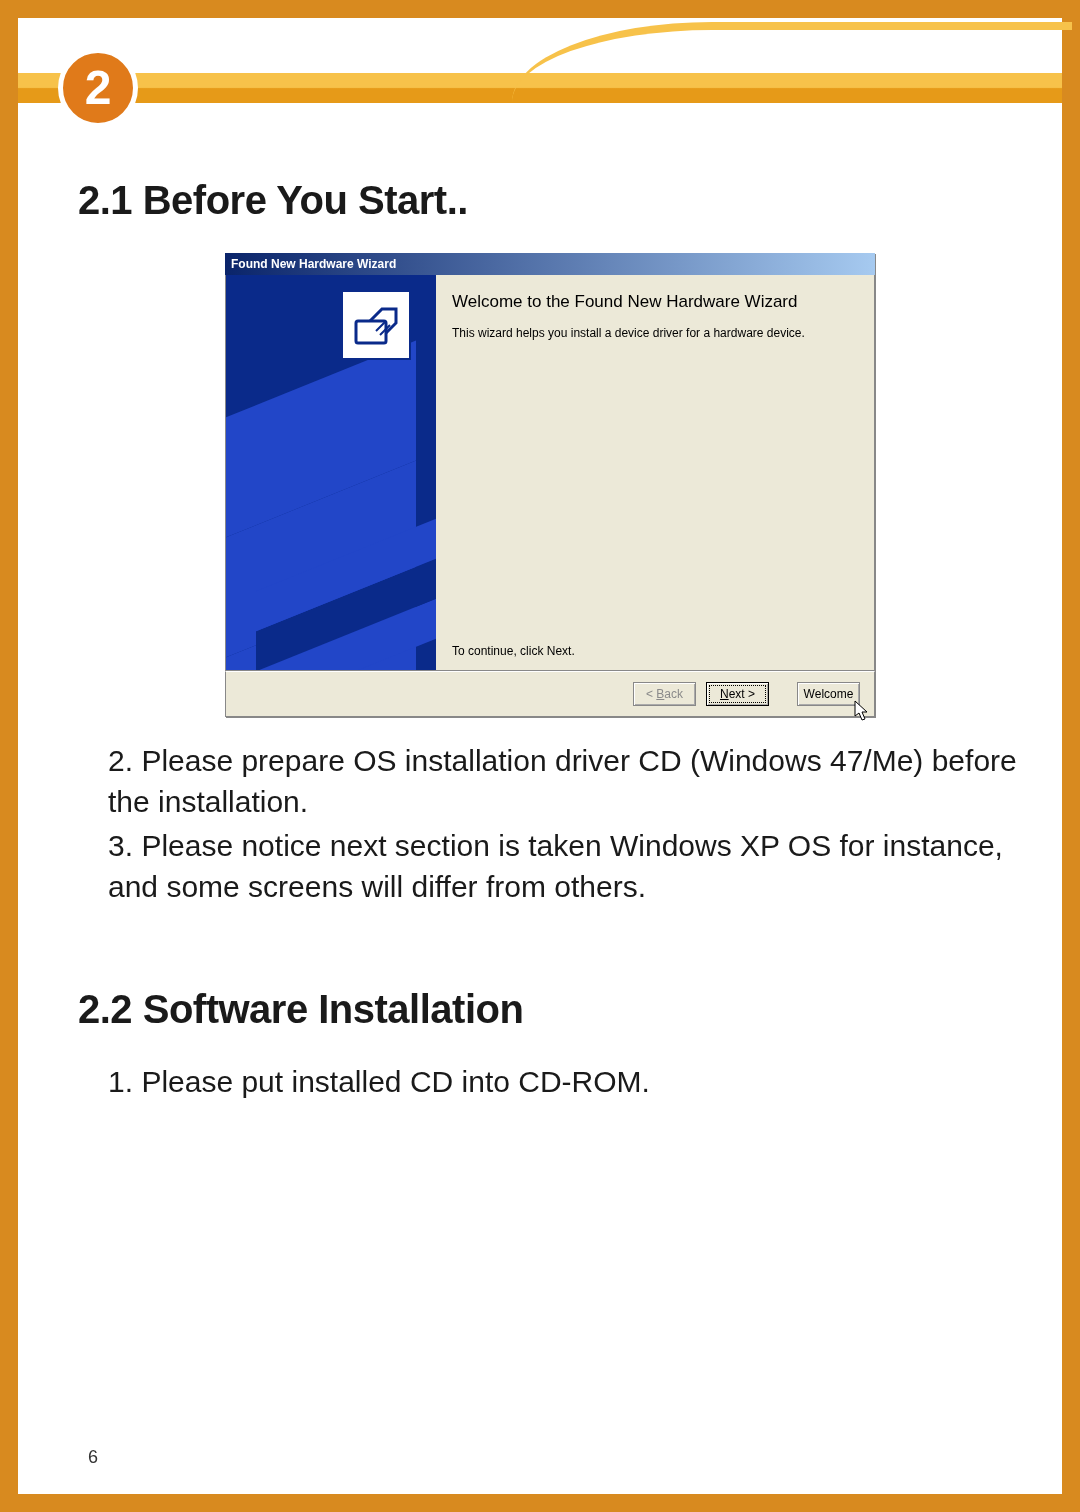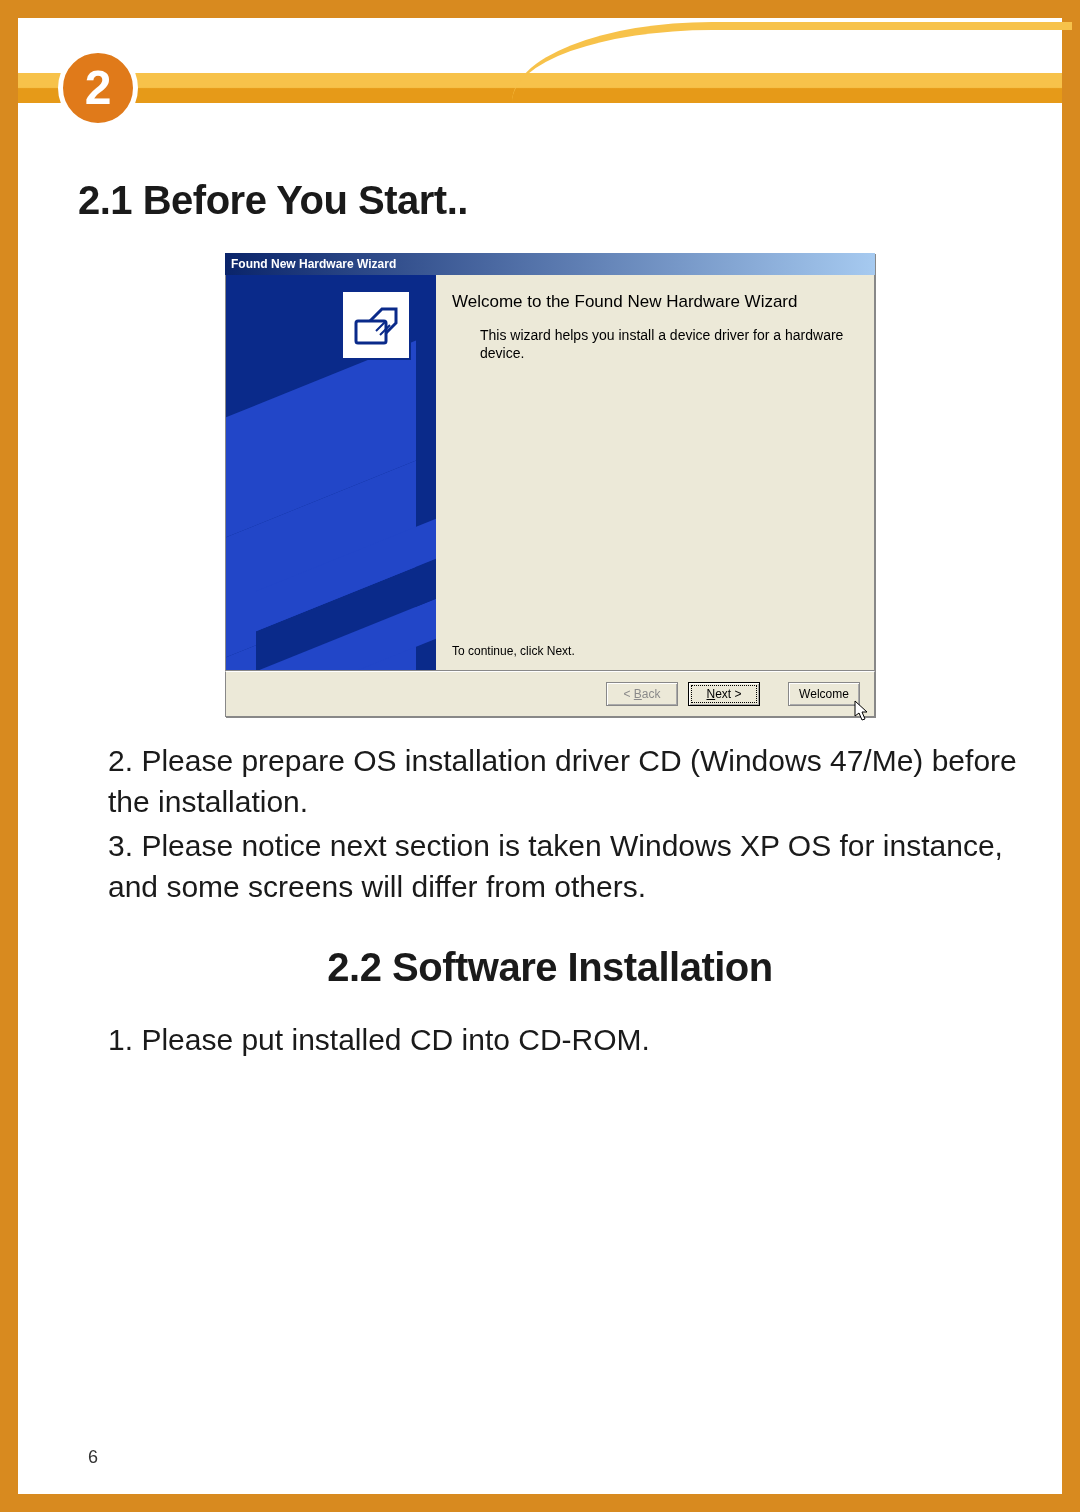--- a/index.html
+++ b/index.html
@@ -193,42 +193,41 @@
   }
   .wizard-heading {
     font-family: Tahoma, Arial, sans-serif;
     font-size: 17px;
     font-weight: 400;
     color: #000;
     margin-bottom: 14px;
     line-height: 1.25;
   }
   .wizard-text {
-    font-size: 14px;
+    font-size: 12px;
     line-height: 1.3;
-    margin-left: 28px;
   }
   .wizard-continue {
     position: absolute;
     bottom: 12px;
     left: 16px;
     font-size: 12px;
   }
   .wizard-footer {
     background: #ece9d8;
     border: 1px solid #888;
     border-top: 1px solid #fff;
     padding: 10px 14px;
     display: flex;
     justify-content: flex-end;
     gap: 10px;
     position: relative;
   }
   .wizard-btn {
-    width: 72px;
+    width: 63px;
     height: 24px;
     font-family: Tahoma, Arial, sans-serif;
     font-size: 12px;
     background: #ece9d8;
     border: 1px solid #888;
     box-shadow: inset 1px 1px 0 #fff, inset -1px -1px 0 #aaa;
     display: flex;
     align-items: center;
     justify-content: center;
     color: #000;
@@ -314,21 +313,21 @@
     <li>
       <span>2.</span>
       <span>Please prepare OS installation driver CD (Windows 47/Me) before the installation.</span>
     </li>
     <li>
       <span>3.</span>
       <span>Please notice next section is taken Windows XP OS for instance, and some screens will differ from others.</span>
     </li>
   </ol>
 
-  <h2 class="section-heading" style="margin-top:38px;text-align:center;">2.2 Software Installation</h2>
+  <h2 class="section-heading" style="margin-top:80px;">2.2 Software Installation</h2>
 
   <ol class="body-list" style="list-style:none;">
     <li>
       <span>1.</span>
       <span>Please put installed CD into CD-ROM.</span>
     </li>
   </ol>
 
   <div class="page-number">6</div>
 </div>

